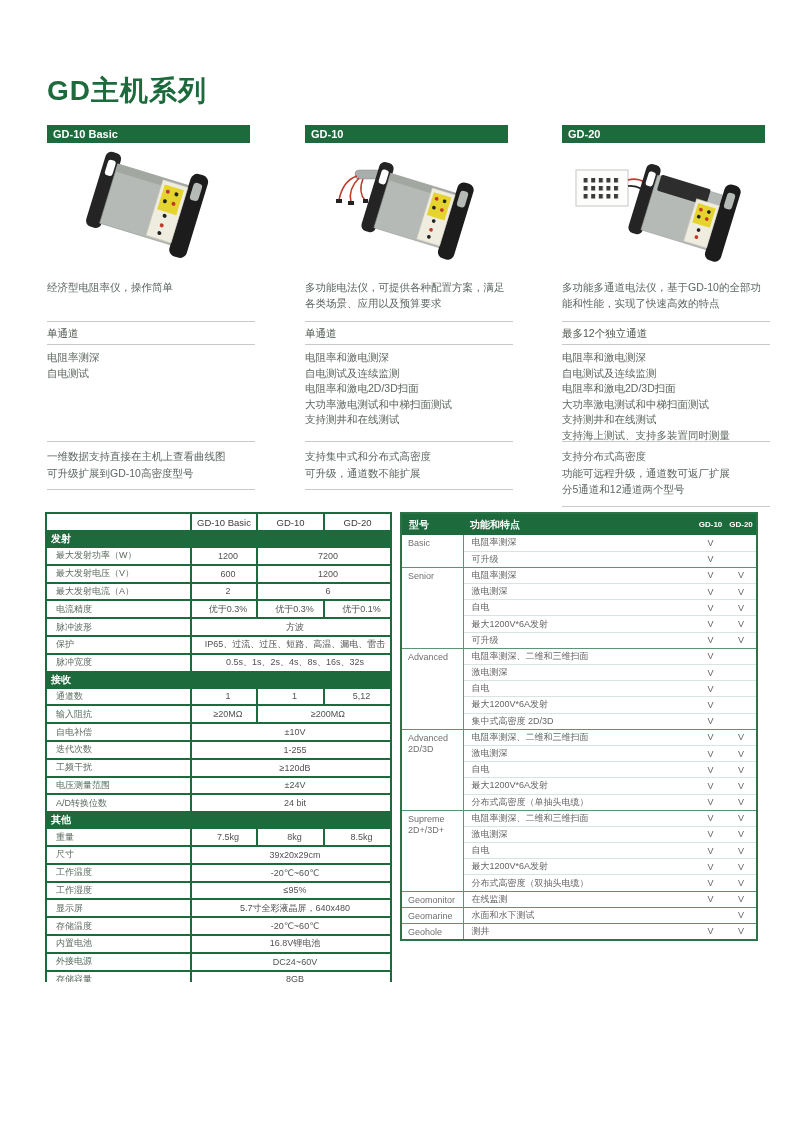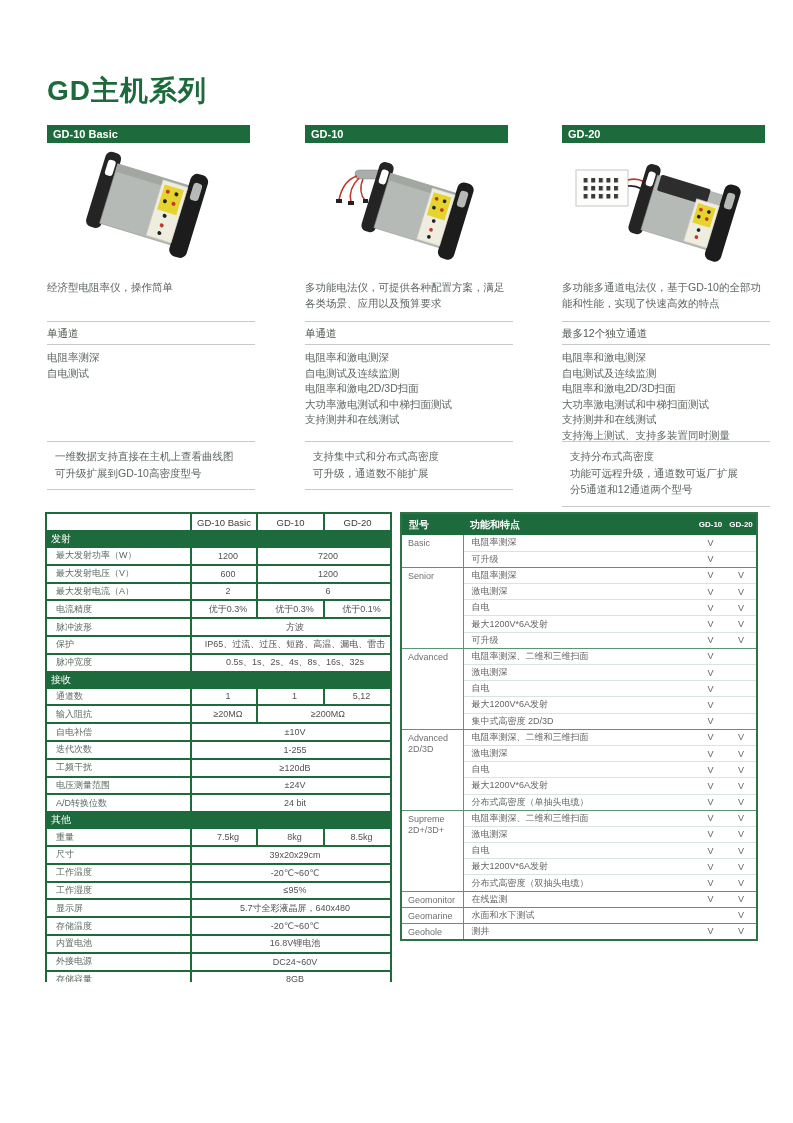--- a/index.html
+++ b/index.html
@@ -13,29 +13,29 @@
   .col1 { left:47px; } .col2 { left:305px; } .col3 { left:562px; }
 
   .bar { height:18px; width:203px; background:#1d6b3c; color:#fff; font-size:11px; font-weight:bold;
          line-height:18px; padding-left:6px; }
   .imgbox { height:124px; display:flex; align-items:center; justify-content:center; }
   .intro { height:54px; padding-top:12px; font-size:10.5px; line-height:16px; color:#5d6660; }
   .hr { height:1px; background:#c6cbc6; }
   .channel { height:22px; line-height:22px; font-size:10.5px; color:#4e584f; }
   .features { height:96px; padding-top:5px; }
   .features .line { font-size:10.5px; line-height:15.5px; color:#5d6660; }
-  .notes { padding:6px 0 8px 0;margin-left:8px; }
+  .notes { padding:6px 0 8px 0; }
   .notes .line { font-size:10.5px; line-height:16.5px; color:#5d6660; }
 
   
   table.spec { position:absolute; left:45px; top:512px; border-collapse:separate; border-spacing:2px;
                background:#1d6b3c; table-layout:fixed; }
   table.spec td { background:#fff; overflow:hidden; white-space:nowrap; }
   table.spec td.sh { height:16px; font-size:9.5px; color:#3c3c3c; text-align:center; vertical-align:middle; }
-  table.spec td.ssec { background:#1d6b3c; color:#fff; font-weight:normal; font-size:10px; height:13px;
+  table.spec td.ssec { background:#1d6b3c; color:#fff; font-weight:bold; font-size:10px; height:13px;
                        padding-left:4px; vertical-align:middle; }
   table.spec td.slab { height:15.8px; font-size:9px; color:#5b6b5f; padding-left:9px; vertical-align:middle; }
   table.spec td.sval { height:15.8px; font-size:9px; color:#525252; text-align:center; vertical-align:middle;padding-left:8px; }
 
   
   table.feat { position:absolute; left:400px; top:512px; width:356px; border-collapse:collapse;
                border:2px solid #2c7448; table-layout:fixed; }
   table.feat tr.fh td { background:#1d6b3c; color:#fff; height:22px; vertical-align:middle; }
   table.feat td.fhl { font-size:10px; font-weight:bold; text-align:left; padding-left:7px;margin-top:24px; }
   table.feat td.fhc { font-size:8px; font-weight:bold; text-align:center; }

